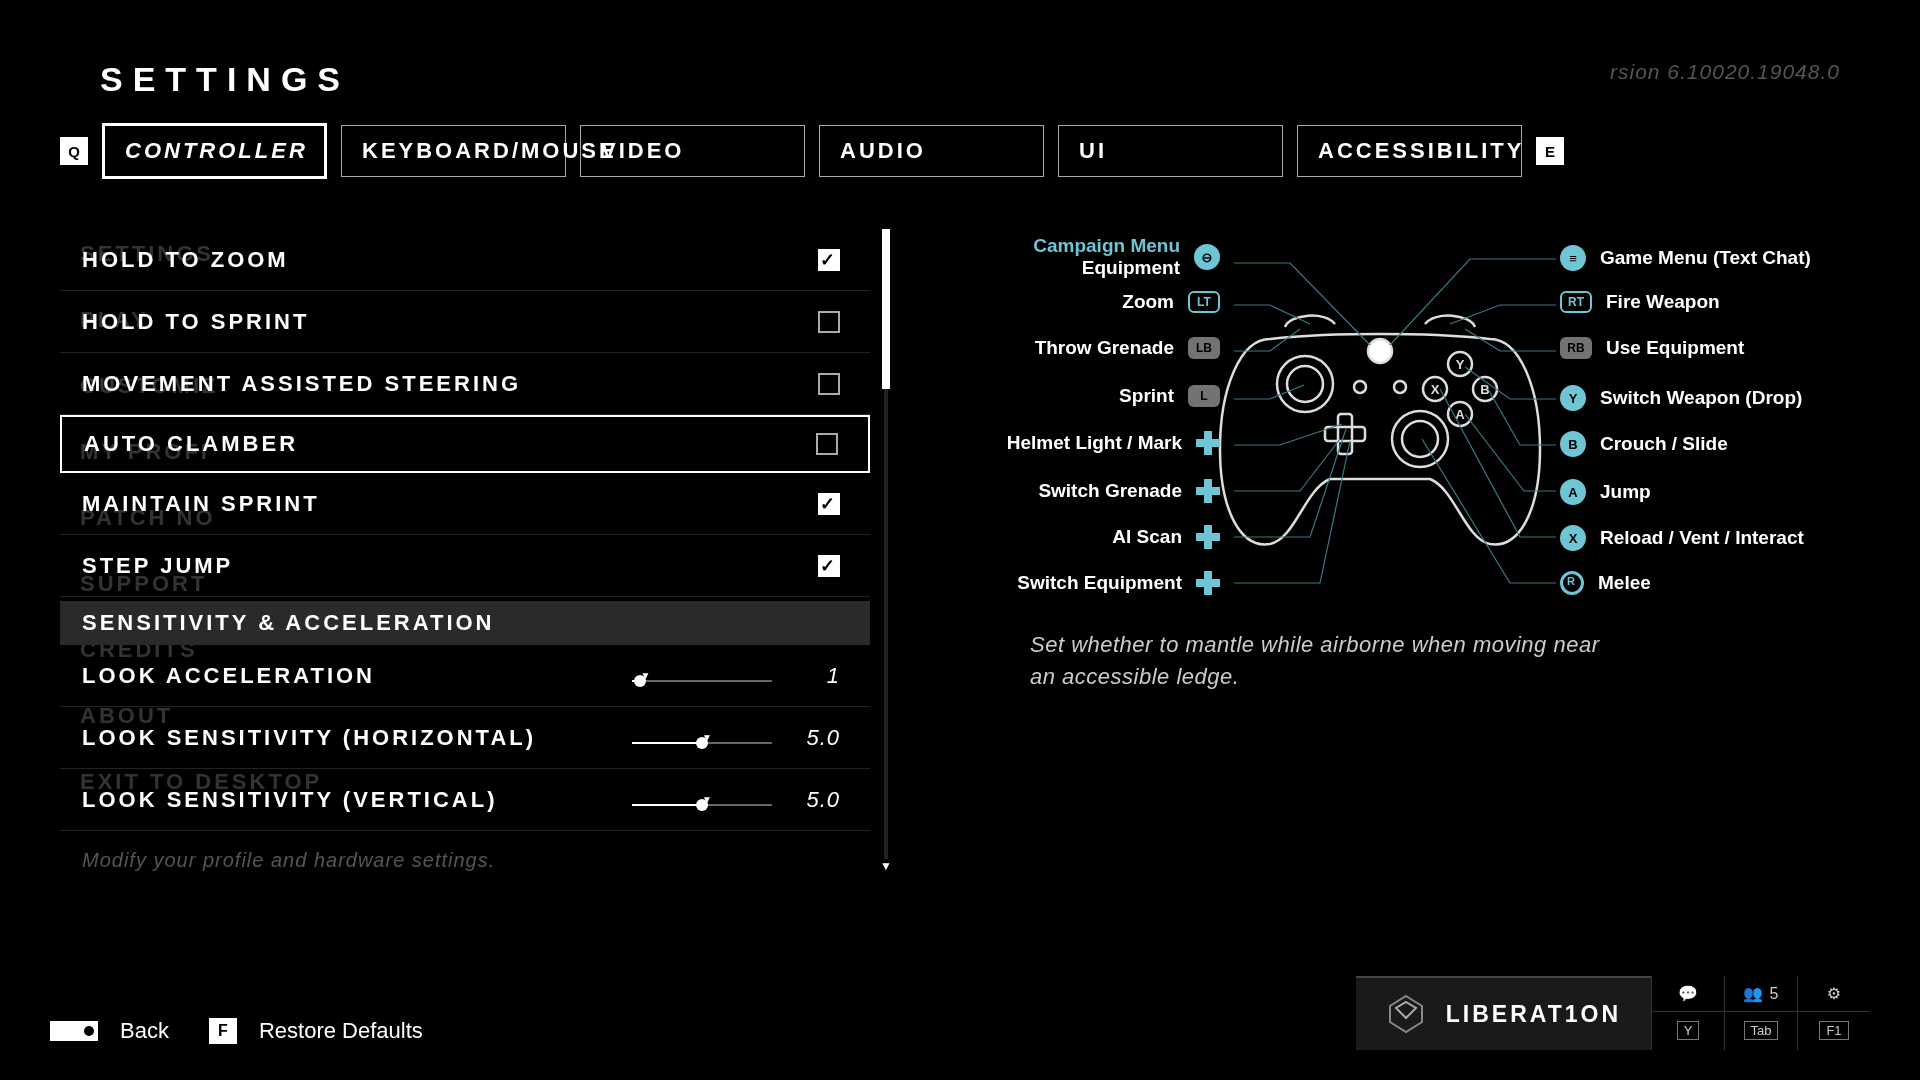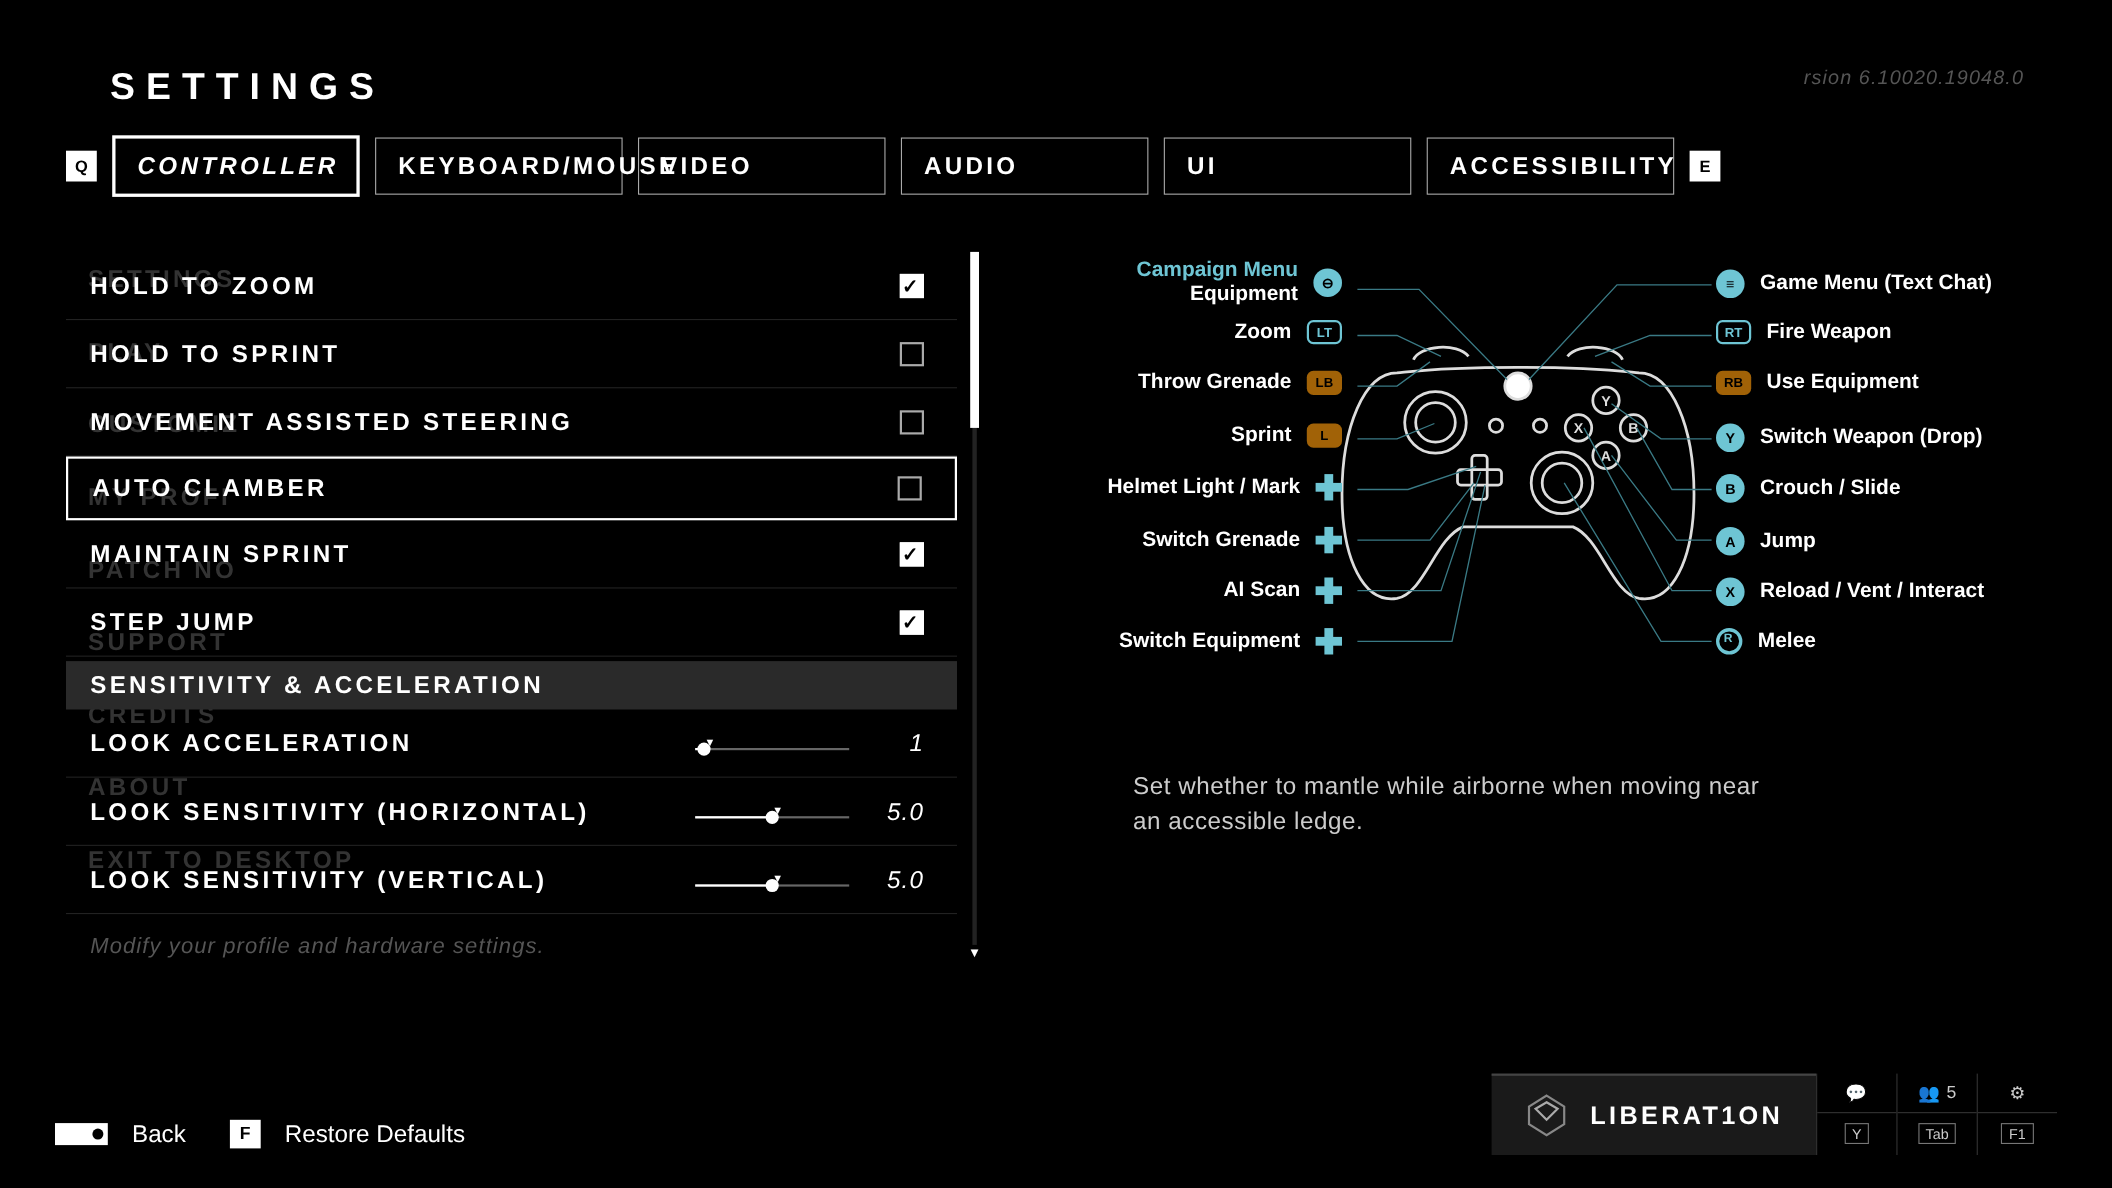--- a/index.html
+++ b/index.html
@@ -1,20 +1,20 @@
 <!DOCTYPE html>
 <html><head>
 <meta charset="utf-8">
 <style>
   * { margin: 0; padding: 0; box-sizing: border-box; }
   html, body { width: 1920px; height: 1080px; background: #000; color: #fff; font-family: "Arial Narrow", Arial, sans-serif; overflow: hidden; }
   
   .page { position: relative; width: 1920px; height: 1080px; padding: 50px 60px 0 60px; }
   
-  .version { position: absolute; top: 60px; right: 80px; color: #555; font-size: 18px; letter-spacing: 1px; font-style: italic; }
+  .version { position: absolute; top: 60px; right: 80px; color: #555; font-size: 21px; letter-spacing: 1px; font-style: italic; }
   
   .title { font-size: 34px; letter-spacing: 10px; font-weight: 700; margin: 10px 0 24px 40px; }
   
   .tabs { display: flex; gap: 14px; align-items: center; margin-bottom: 50px; }
   .tab-key { width: 28px; height: 28px; background: #fff; color: #000; font-size: 15px; font-weight: 700; display: flex; align-items: center; justify-content: center; }
   .tab { border: 1px solid #aaa; padding: 12px 0; width: 225px; text-align: left; font-size: 22px; font-weight: 700; letter-spacing: 3px; padding-left: 20px; }
   .tab.active { border: 3px solid #fff; font-style: italic; }
   
   .content { display: flex; gap: 40px; }
   
@@ -51,32 +51,32 @@
   .right { flex: 1; padding-top: 0px; }
   .diagram { position: relative; width: 920px; height: 400px; }
   .controller-svg { position: absolute; left: 300px; top: 50px; }
   
   .map-left, .map-right { position: absolute; display: flex; align-items: center; gap: 14px; font-size: 19px; font-weight: 600; }
   .map-left { right: 610px; justify-content: flex-start; }
   .map-right { left: 650px; }
   .map-left .lbl { text-align: right; }
   
   .btn-icon { width: 26px; height: 26px; border-radius: 50%; background: #6ec5d4; color: #000; font-size: 13px; font-weight: 900; display: flex; align-items: center; justify-content: center; flex-shrink: 0; }
-  .btn-pill { width: 32px; height: 22px; border-radius: 6px; background: #a16207; color: #000; font-size: 12px; font-weight: 900; display: flex; align-items: center; justify-content: center; flex-shrink: 0; }
+  .btn-pill { width: 32px; height: 22px; border-radius: 6px; background: #737373; color: #000; font-size: 12px; font-weight: 900; display: flex; align-items: center; justify-content: center; flex-shrink: 0; }
   .btn-pill.outline { background: #000; border: 2px solid #6ec5d4; color: #6ec5d4; }
   .btn-dpad { width: 24px; height: 24px; position: relative; flex-shrink: 0; }
   .btn-dpad::before, .btn-dpad::after { content: ""; position: absolute; background: #6ec5d4; }
   .btn-dpad::before { left: 8px; top: 0; width: 8px; height: 24px; }
   .btn-dpad::after { left: 0; top: 8px; width: 24px; height: 8px; }
   .btn-stick { width: 24px; height: 24px; border: 3px solid #6ec5d4; border-radius: 50%; flex-shrink: 0; position: relative; }
   .btn-stick.r::after { content:"R"; position:absolute; left:4px; top:1px; font-size:11px; color:#6ec5d4; font-weight:900;}
   
   .cyan { color: #6ec5d4; }
   
-  .description { margin-top: 70px; padding-left: 120px; font-size: 22px; color: #ccc; max-width: 700px; line-height: 1.45; letter-spacing: 0.5px; }
+  .description { padding-left: 120px; font-size: 22px; font-style: italic; color: #ccc; max-width: 700px; line-height: 1.45; letter-spacing: 0.5px; }
   
   .footer { position: absolute; bottom: 36px; left: 50px; display: flex; gap: 40px; align-items: center; }
   .footer-item { display: flex; align-items: center; gap: 22px; font-size: 22px; }
   .key-badge { background: #fff; color: #000; font-weight: 900; padding: 4px 8px; font-size: 16px; min-width: 28px; text-align: center; }
   .key-long { width: 48px; height: 20px; background:#fff; position:relative;}
   .key-long::after{content:"";position:absolute;right:4px;top:5px;width:10px;height:10px;background:#000;border-radius:50%;}
   
   .player-box { position: absolute; bottom: 30px; right: 50px; display: flex; align-items: stretch; }
   .emblem-box { background: #1a1a1a; border-top: 2px solid #444; display: flex; align-items: center; gap: 20px; padding: 16px 30px; }
   .emblem { width: 40px; height: 40px; }

